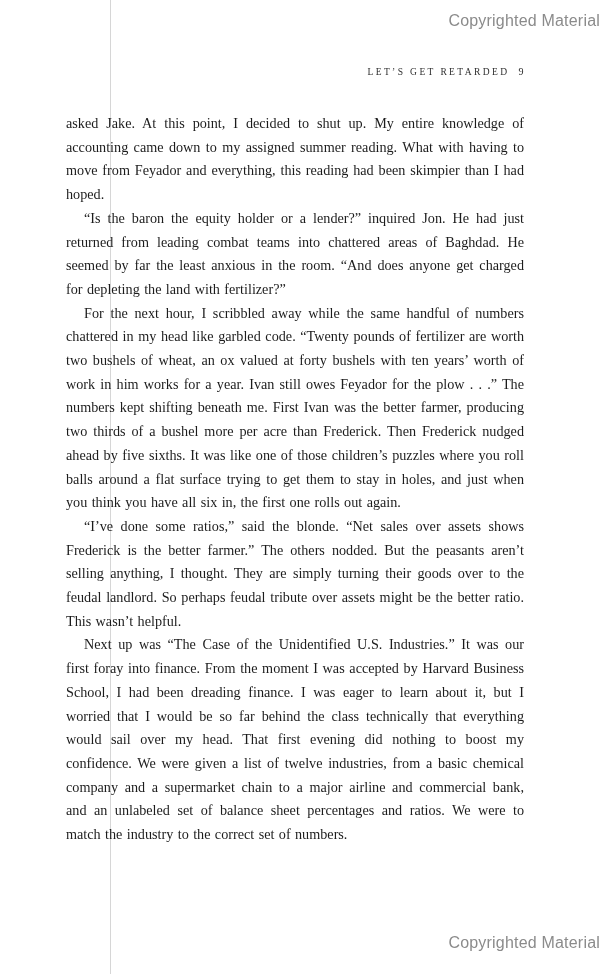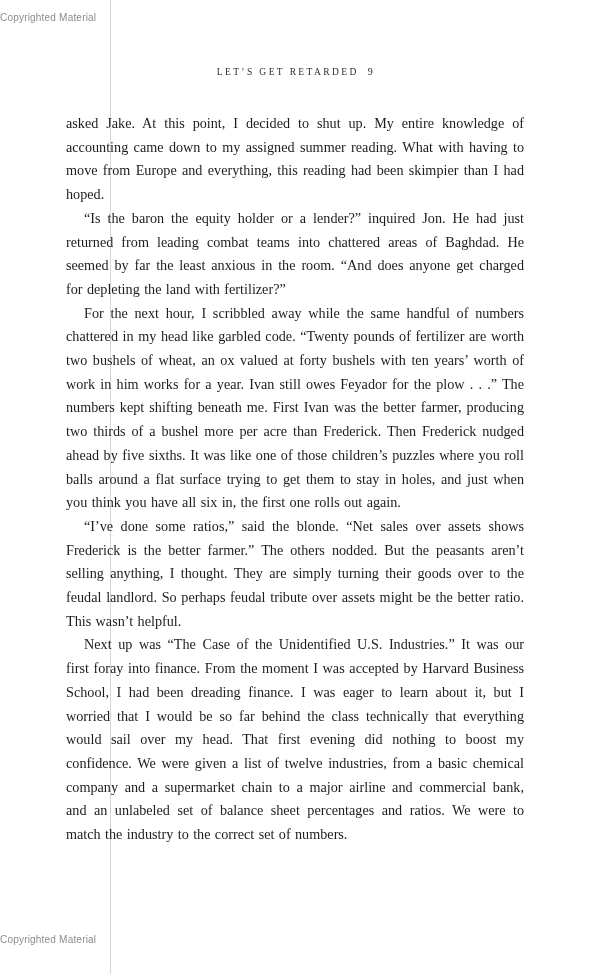--- a/index.html
+++ b/index.html
@@ -21,34 +21,34 @@
     left: 110px;
     top: 0;
     width: 1px;
     height: 974px;
     background: #d6d6d6;
   }
   .copyright {
     position: absolute;
     left: 0;
     width: 100%;
-    text-align: left;
+    text-align: right;
     font-family: "Liberation Sans", sans-serif;
-    font-size: 10px;
+    font-size: 16px;
     color: #8b8b8b;
     letter-spacing: 0.2px;
   }
   .copyright.top { top: 12px; }
   .copyright.bottom { top: 934px; }
   .running-header {
     position: absolute;
     top: 66px;
     left: 66px;
     width: 458px;
-    text-align: center;
+    text-align: right;
     font-family: "Liberation Serif", serif;
     font-size: 9.5px;
     letter-spacing: 2.4px;
     color: #2e2e2e;
     white-space: nowrap;
   }
   .running-header .pagenum {
     margin-left: 9px;
     letter-spacing: 0.5px;
     font-size: 10px;
@@ -79,21 +79,21 @@
 
   <div class="copyright top">Copyrighted Material</div>
 
   <div class="edge-line"></div>
 
   <div class="running-header">
     <span>LET’S GET RETARDED</span><span class="pagenum">9</span>
   </div>
 
   <div class="body-text">
-    <p class="first">asked Jake. At this point, I decided to shut up. My entire knowledge of accounting came down to my assigned summer reading. What with having to move from Europe and everything, this reading had been skimpier than I had hoped.</p>
+    <p class="first">asked Jake. At this point, I decided to shut up. My entire knowledge of accounting came down to my assigned summer reading. What with having to move from Feyador and everything, this reading had been skimpier than I had hoped.</p>
     <p>“Is the baron the equity holder or a lender?” inquired Jon. He had just returned from leading combat teams into chattered areas of Baghdad. He seemed by far the least anxious in the room. “And does anyone get charged for depleting the land with fertilizer?”</p>
     <p>For the next hour, I scribbled away while the same handful of numbers chattered in my head like garbled code. “Twenty pounds of fertilizer are worth two bushels of wheat, an ox valued at forty bushels with ten years’ worth of work in him works for a year. Ivan still owes Feyador for the plow . . .” The numbers kept shifting beneath me. First Ivan was the better farmer, producing two thirds of a bushel more per acre than Frederick. Then Frederick nudged ahead by five sixths. It was like one of those children’s puzzles where you roll balls around a flat surface trying to get them to stay in holes, and just when you think you have all six in, the first one rolls out again.</p>
     <p>“I’ve done some ratios,” said the blonde. “Net sales over assets shows Frederick is the better farmer.” The others nodded. But the peasants aren’t selling anything, I thought. They are simply turning their goods over to the feudal landlord. So perhaps feudal tribute over assets might be the better ratio. This wasn’t helpful.</p>
     <p>Next up was “The Case of the Unidentified U.S. Industries.” It was our first foray into finance. From the moment I was accepted by Harvard Business School, I had been dreading finance. I was eager to learn about it, but I worried that I would be so far behind the class technically that everything would sail over my head. That first evening did nothing to boost my confidence. We were given a list of twelve industries, from a basic chemical company and a supermarket chain to a major airline and commercial bank, and an unlabeled set of balance sheet percentages and ratios. We were to match the industry to the correct set of numbers.</p>
   </div>
 
   <div class="copyright bottom">Copyrighted Material</div>
 
 </div>
 

